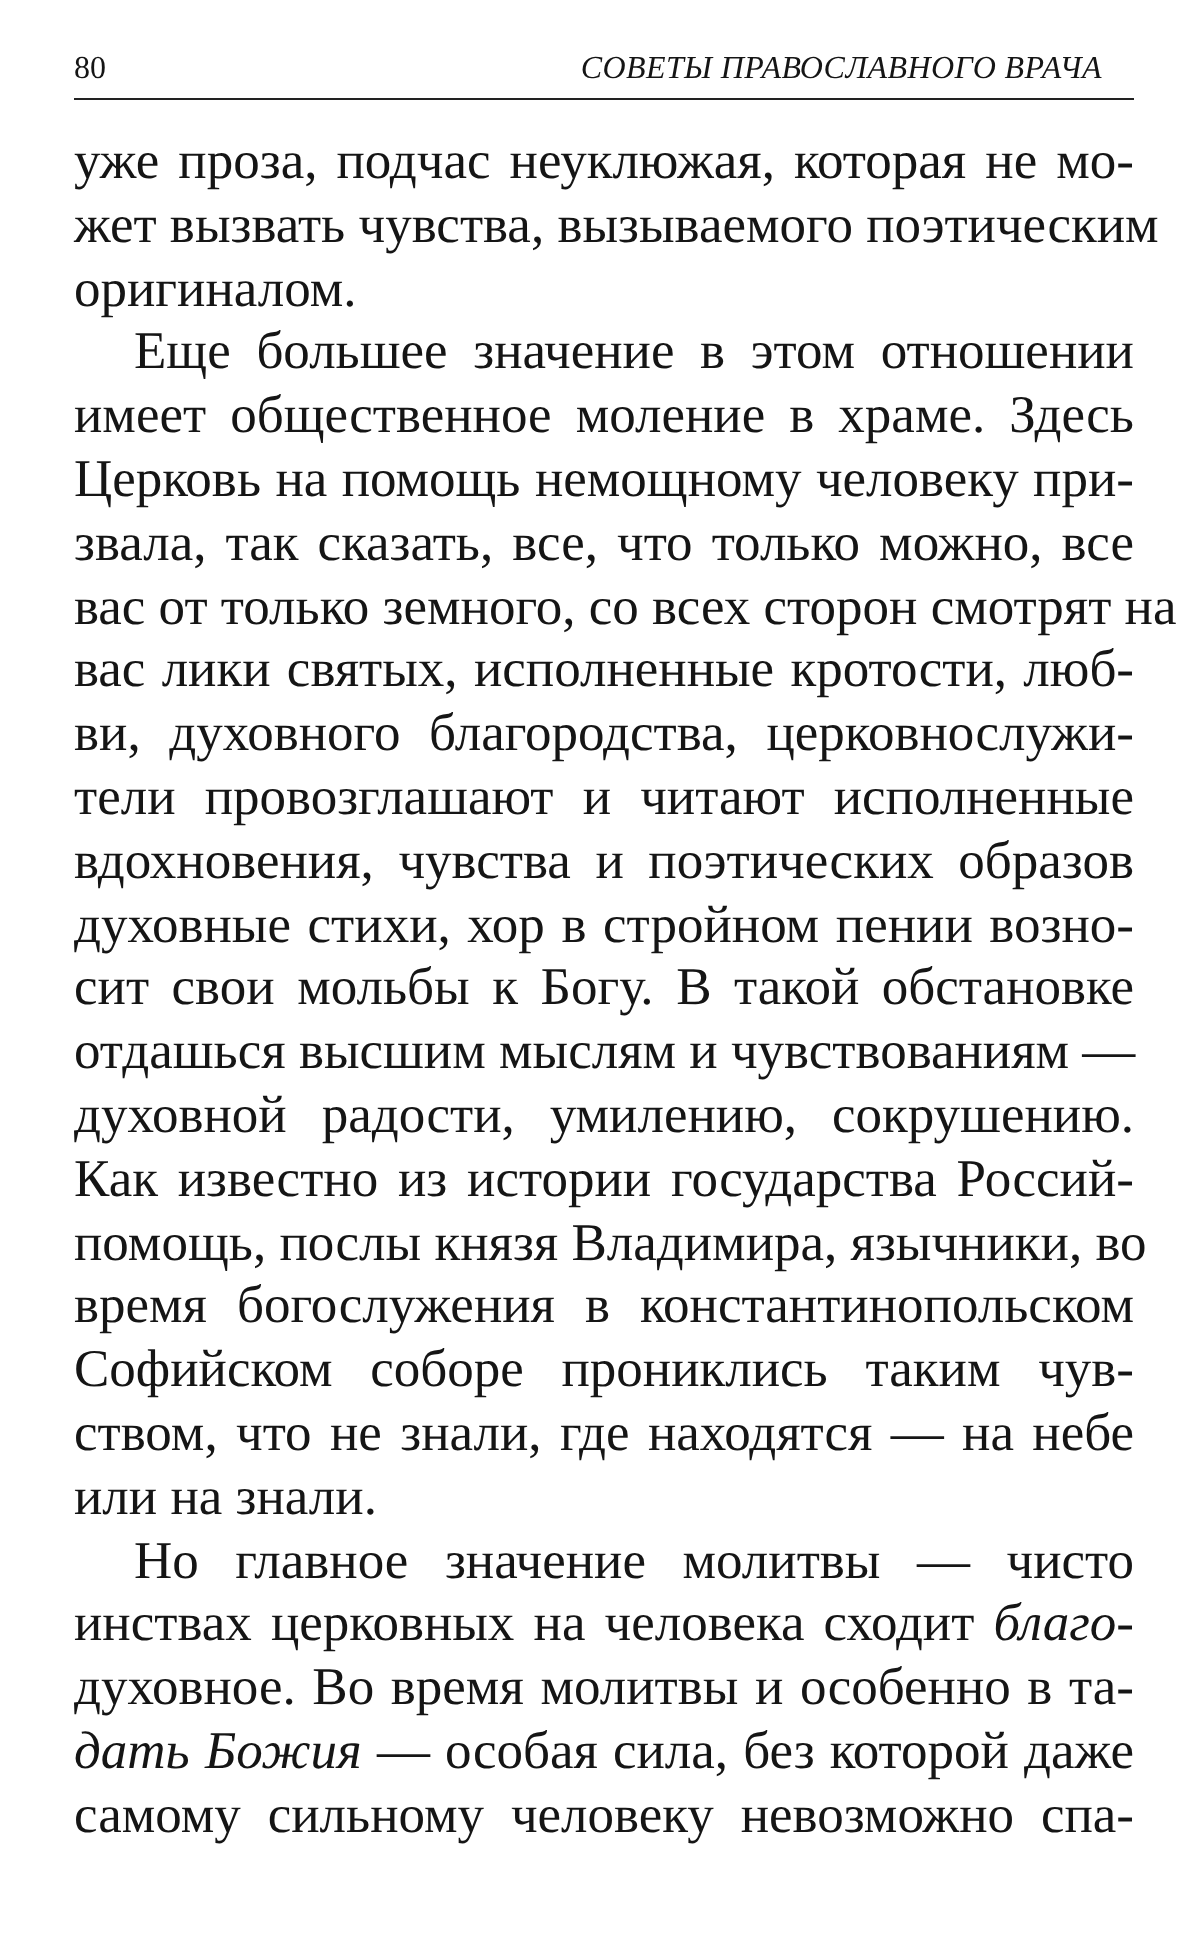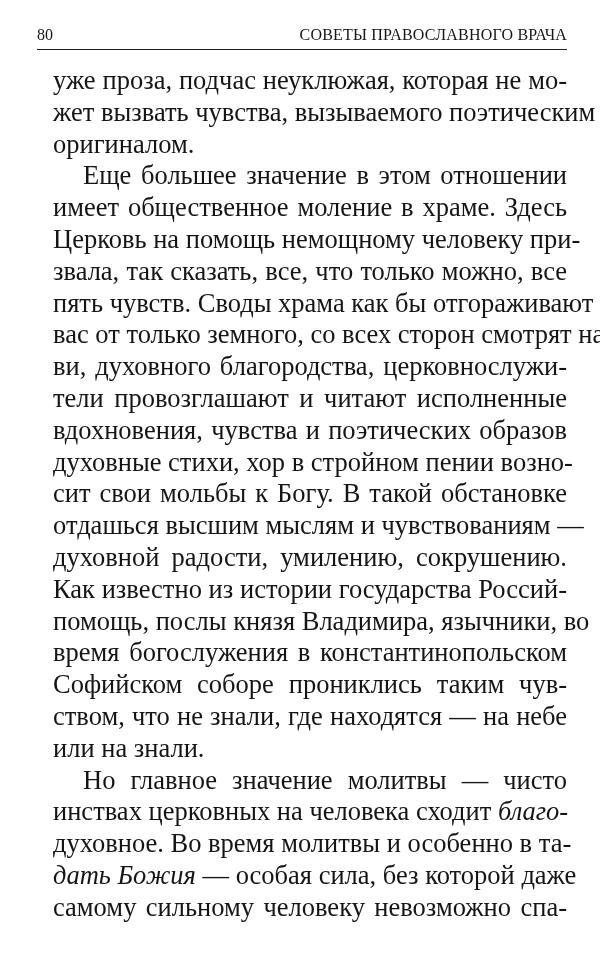--- a/index.html
+++ b/index.html
@@ -1,25 +1,25 @@
 <!DOCTYPE html>
 <html><head>
 <meta charset="utf-8">
 <style>
   html, body { margin: 0; padding: 0; background: #ffffff; }
   body { width: 600px; height: 976px; position: relative; overflow: hidden; }
   .page { position: absolute; left: 37px; top: 0; width: 530px; color: #151515; }
   .header { position: absolute; left: 0; top: 22px; width: 530px; height: 26px;
     font-family: "Liberation Serif", serif; font-size: 16px; line-height: 26px; }
   .header .num { position: absolute; left: 0; top: 0; }
-  .header .title { position: absolute; right: 0; top: 0; letter-spacing: 0.2px; }
+  .header .title { position: absolute; right: 16px; top: 0; letter-spacing: 0.2px; font-style: italic; }
   .rule { position: absolute; left: 0; top: 49px; width: 530px; height: 0; border-top: 1.5px solid #222; }
   .body { position: absolute; left: 0; top: 65px; width: 530px;
     font-family: "Liberation Serif", serif; font-size: 26.5px; line-height: 31.8px; }
-  .line { display: block; height: 31.8px; white-space: nowrap; text-align: justify; text-align-last: justify; margin-left: 16px; }
+  .line { display: block; height: 31.8px; white-space: nowrap; text-align: justify; text-align-last: justify; }
   .line.last { text-align-last: left; }
   .line.indent { padding-left: 30px; }
   .it { font-style: italic; }
 </style>
 </head>
 <body>
 
 <div class="page">
   <div class="header">
     <span class="num">80</span>
@@ -28,22 +28,22 @@
   <div class="rule"></div>
 
   <div class="body">
     <span class="line">уже проза, подчас неуклюжая, которая не мо-</span>
     <span class="line">жет вызвать чувства, вызываемого поэтическим</span>
     <span class="line last">оригиналом.</span>
     <span class="line indent">Еще большее значение в этом отношении</span>
     <span class="line">имеет общественное моление в храме. Здесь</span>
     <span class="line">Церковь на помощь немощному человеку при-</span>
     <span class="line">звала, так сказать, все, что только можно, все</span>
-    <span class="line">пять чувств. Своды храма как бы отгораживают</span>
     <span class="line">вас от только земного, со всех сторон смотрят на</span>
+    <span class="line">вас лики святых, исполненные кротости, люб-</span>
     <span class="line">ви, духовного благородства, церковнослужи-</span>
     <span class="line">тели провозглашают и читают исполненные</span>
     <span class="line">вдохновения, чувства и поэтических образов</span>
     <span class="line">духовные стихи, хор в стройном пении возно-</span>
     <span class="line">сит свои мольбы к Богу. В такой обстановке</span>
     <span class="line">отдашься высшим мыслям и чувствованиям —</span>
     <span class="line">духовной радости, умилению, сокрушению.</span>
     <span class="line">Как известно из истории государства Россий-</span>
     <span class="line">помощь, послы князя Владимира, язычники, во</span>
     <span class="line">время богослужения в константинопольском</span>

